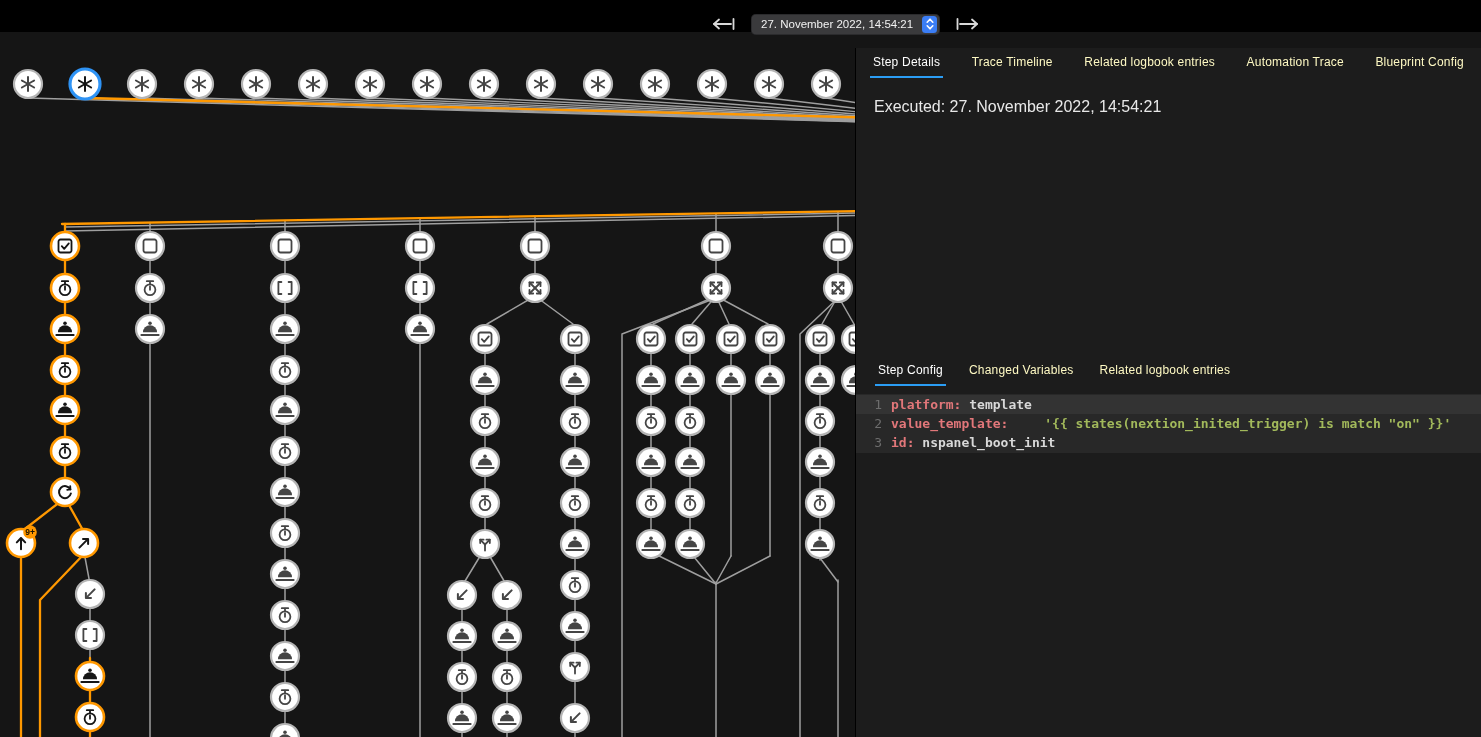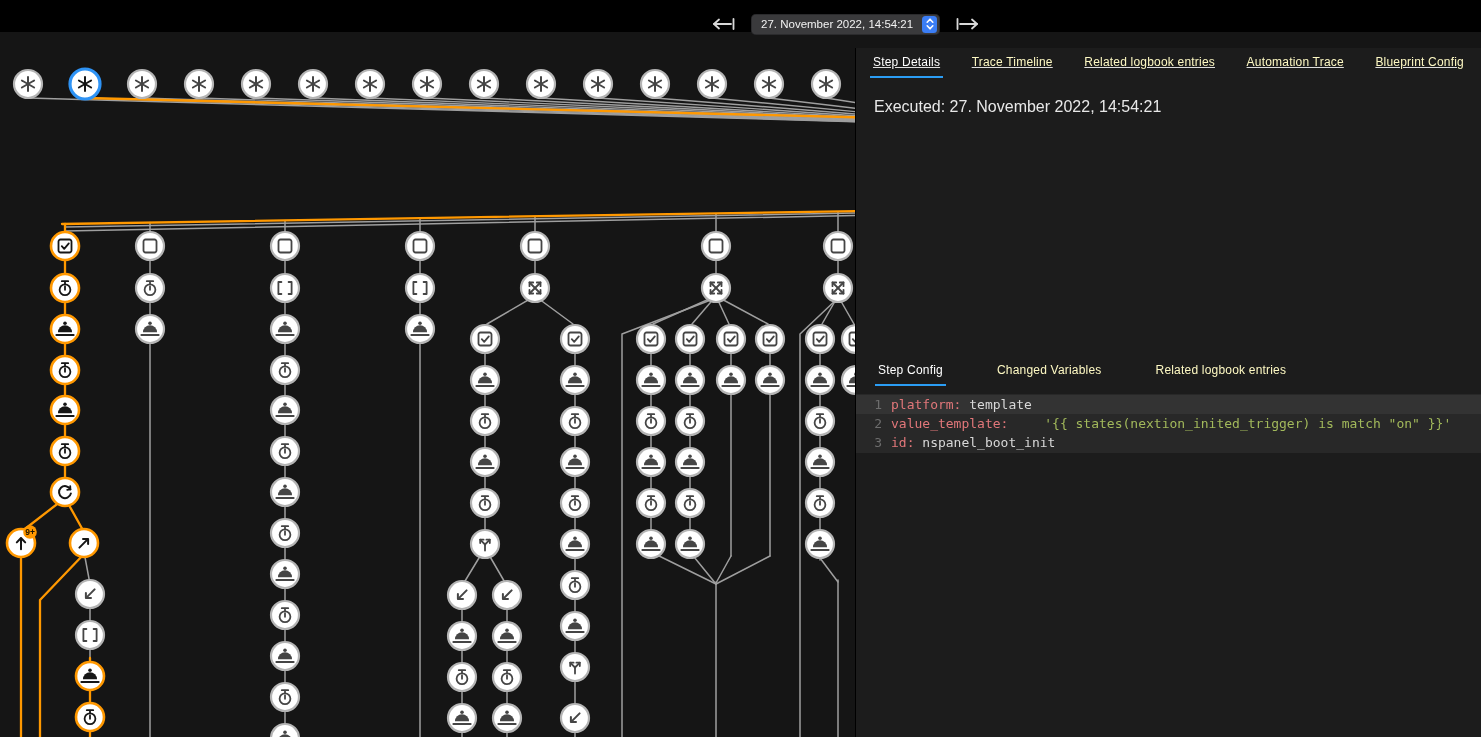--- a/index.html
+++ b/index.html
@@ -21,38 +21,38 @@
   #run-select .value{font-size:11.5px;color:#f2f2f2;white-space:nowrap;}
   #run-select .stepper{width:15px;height:17px;background:#3b7ef6;border-radius:3.5px;display:flex;align-items:center;justify-content:center;}
   
   #graph{position:absolute;top:0;left:0;width:855px;height:737px;background:#151515;z-index:1;}
   
   #panel{
     position:absolute;top:48px;left:855px;width:626px;height:689px;
     background:#1c1c1c;border-left:1px solid #000;box-sizing:border-box;z-index:2;
   }
   .tabbar{display:flex;height:30px;align-items:stretch;}
-  .tabbar.top{justify-content:space-between;padding:0 14px;text-decoration:underline;}
-  .tabbar.bottom{justify-content:flex-start;gap:48px;padding:0 19px;}
+  .tabbar.top{justify-content:space-between;padding:0 14px;}
+  .tabbar.bottom{justify-content:flex-start;gap:20px;padding:0 19px;}
   .tab{
     display:flex;align-items:center;font-size:12px;letter-spacing:.2px;color:#fef9c3;
     padding:0 3px;border-bottom:2px solid transparent;box-sizing:border-box;cursor:pointer;white-space:nowrap;
   }
   .tab.active{color:#fff;border-bottom-color:#2b9df4;}
   #executed{padding:20px 18px 0 18px;font-size:16px;color:#e8e8e8;}
   #panel-lower{position:absolute;top:308px;left:0;right:0;}
   #code{
     margin-top:8px;background:#282828;
     font-family:"DejaVu Sans Mono", monospace;font-size:13px;line-height:19px;
     padding:1px 0;cursor:text;
   }
   .code-line{display:flex;}
   .code-line.active{background:#333333;}
   .gutter{flex:none;width:26px;text-align:right;padding-right:9px;color:#6d6d6d;}
-  .code-text{white-space:pre;}
+  .code-text{white-space:pre;font-weight:bold;}
   .tk-key{color:#e2777a;}
   .tk-plain{color:#d8d8d8;}
   .tk-string{color:#a2b95b;margin-left:28px;}
 </style>
 </head>
 <body>
 
 <div id="graph">
   <svg id="graph-svg" width="855" height="737" viewBox="0 0 855 737">
       <g>

